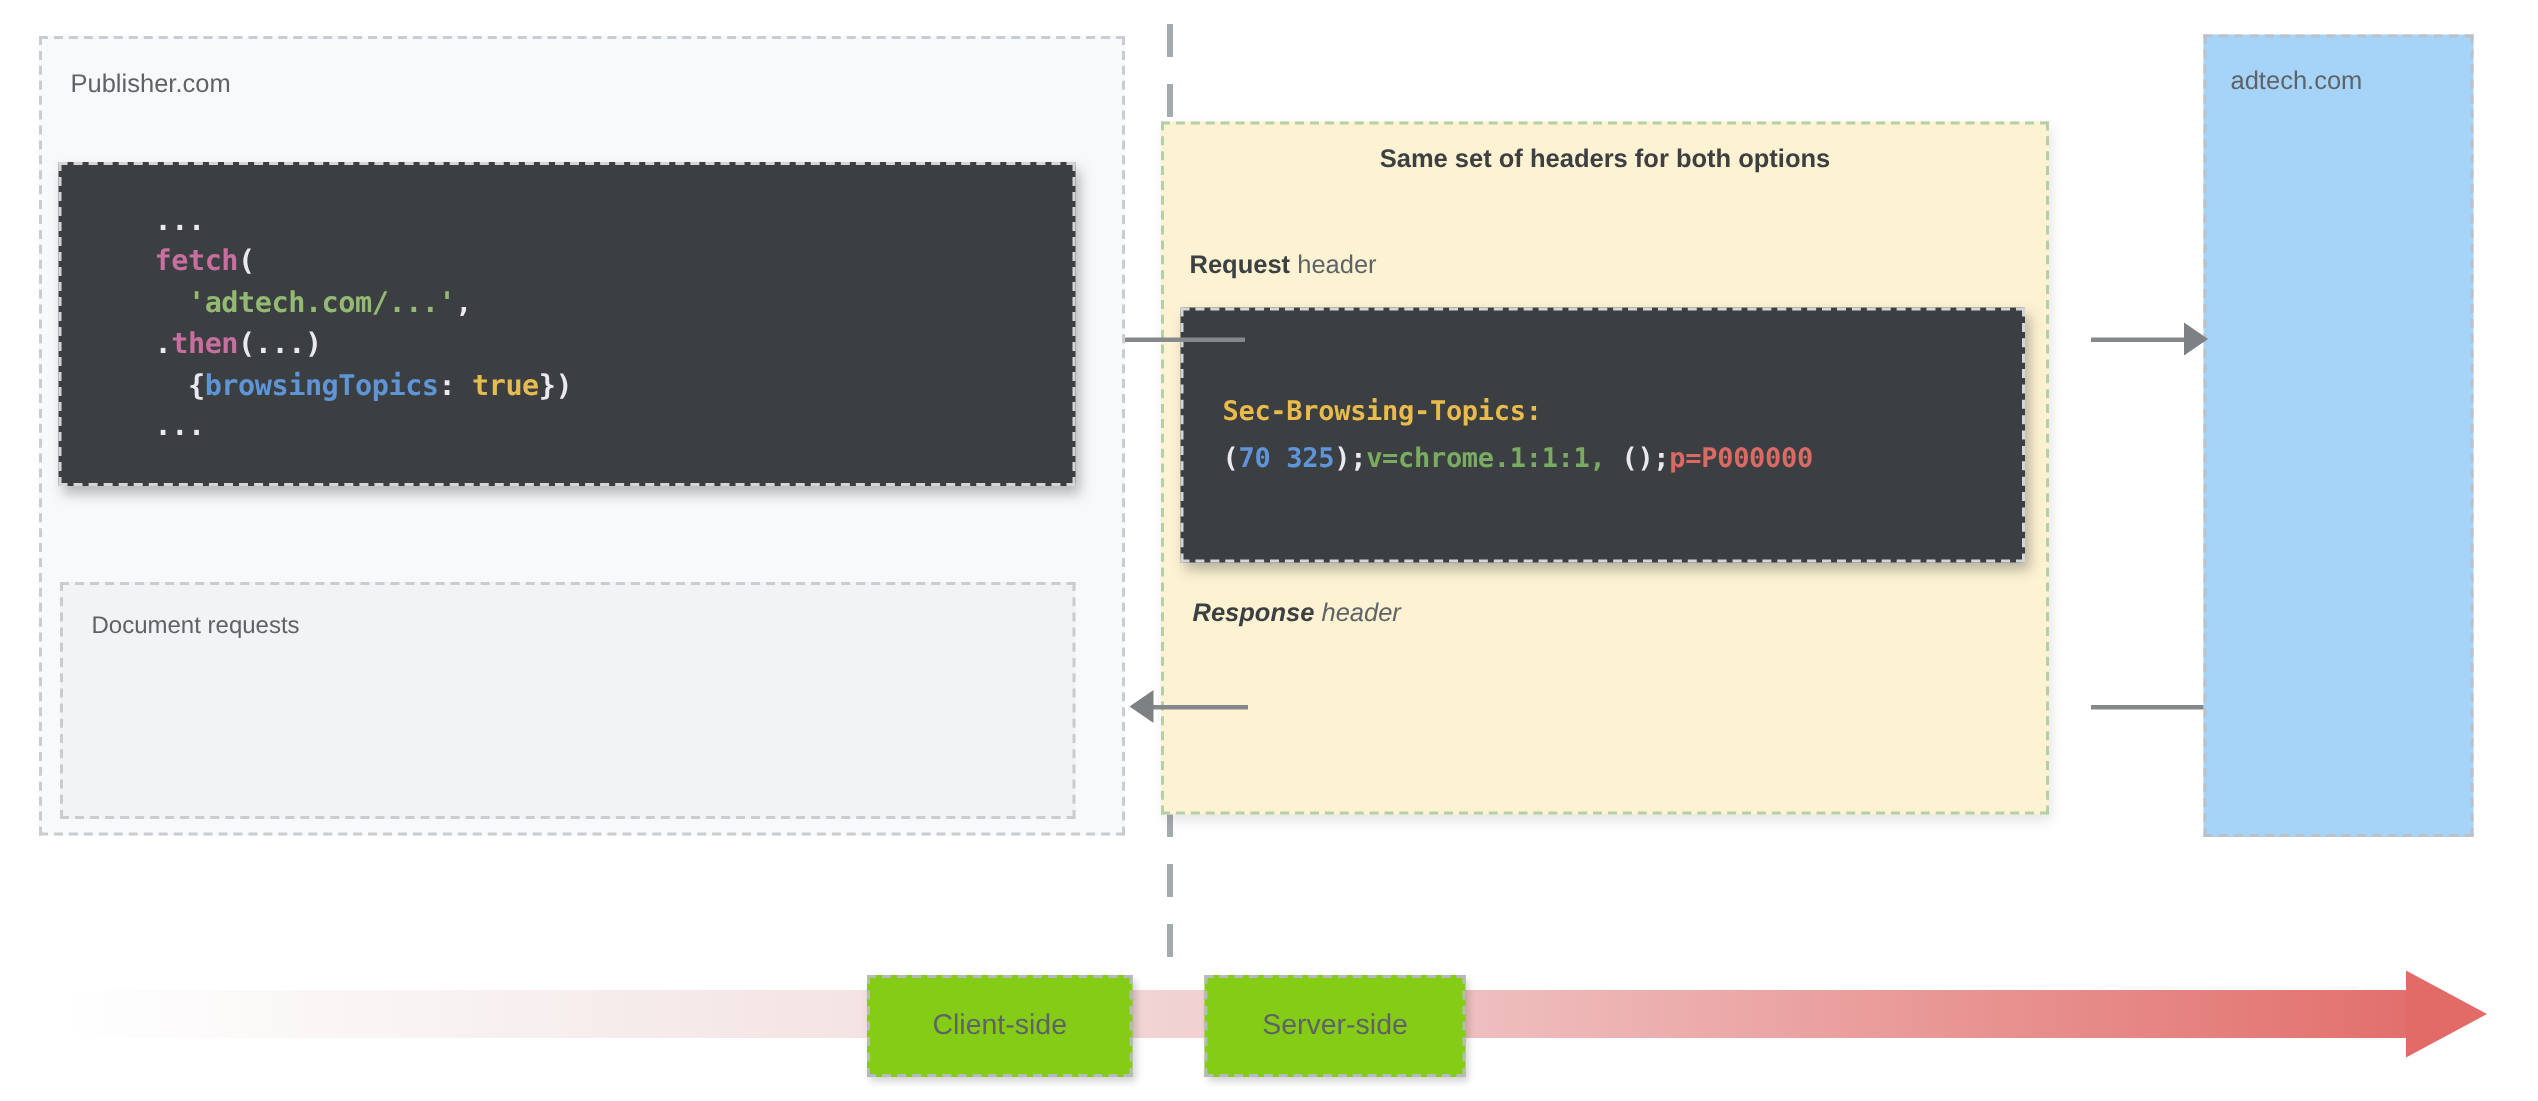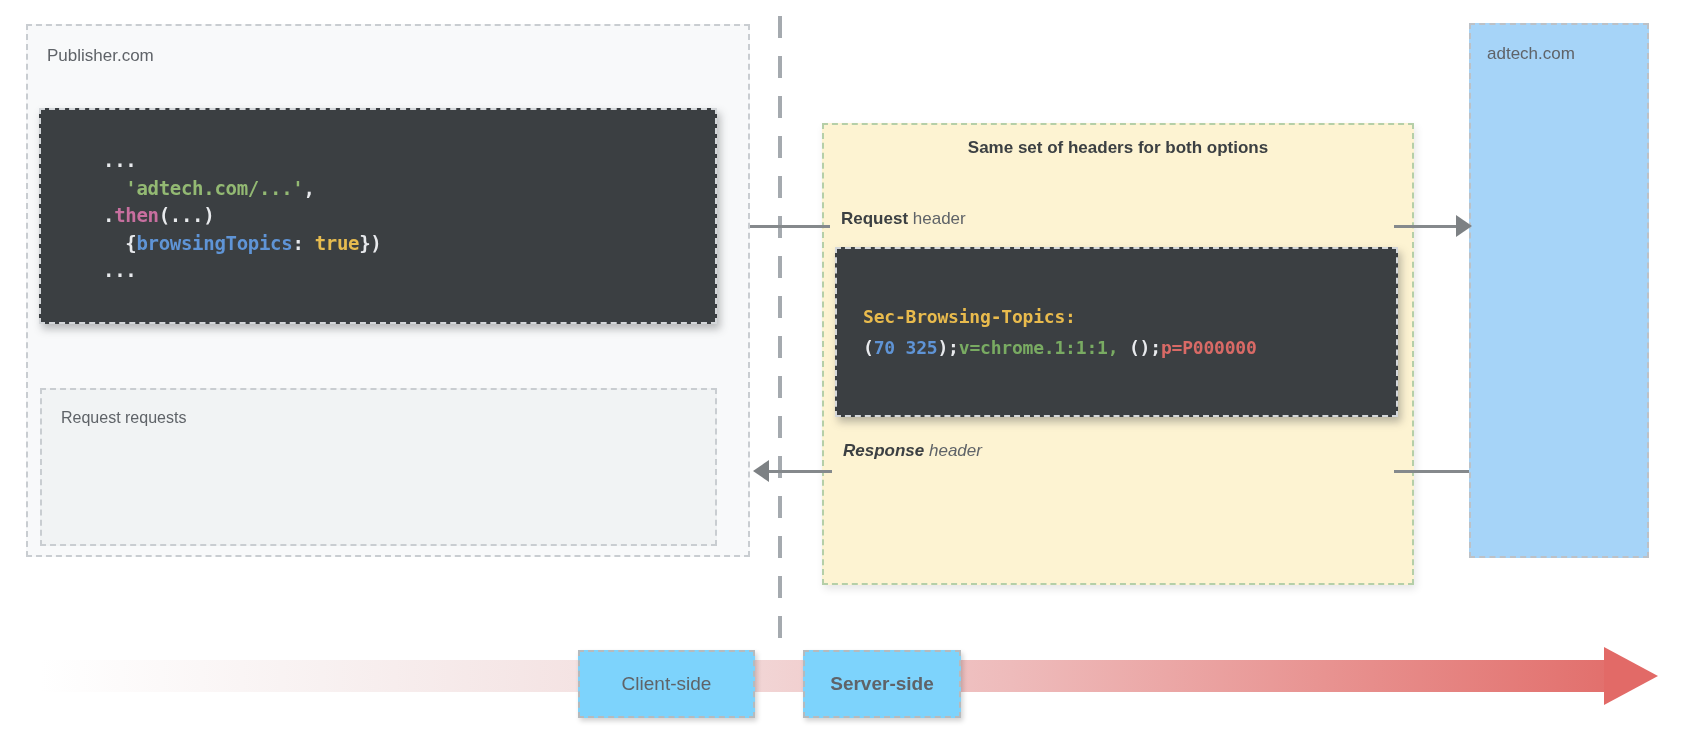--- a/index.html
+++ b/index.html
@@ -32,23 +32,23 @@
   .hex-wrap svg{filter:drop-shadow(2px 4px 3px rgba(60,64,67,.35));}
   .hex-code{position:absolute;left:41px;top:50%;transform:translateY(-50%);
             font-family:"DejaVu Sans Mono",monospace;font-size:20px;font-weight:700;
             white-space:pre;letter-spacing:-.3px;}
 
   
   .divider{left:778px;top:16px;width:4px;height:640px;
            background:repeating-linear-gradient(to bottom,#a5aaaf 0 22px,transparent 22px 40px);}
 
   
-  .headers-panel{left:822px;top:81px;width:592px;height:462px;background:#fdf3d2;
+  .headers-panel{left:774px;top:81px;width:592px;height:462px;background:#fdf3d2;
                  border:2px dashed #b5cfa8;box-sizing:border-box;
-                 box-shadow:2px 4px 8px rgba(0,0,0,.10);margin-top:42px;}
+                 box-shadow:2px 4px 8px rgba(0,0,0,.10);}
   .panel-title{left:0;top:13px;width:100%;text-align:center;font-size:17px;font-weight:bold;
                color:#3c4043;}
   .hdr-label{font-size:17px;color:#5f6368;}
   .hdr-label b{color:#3c4043;}
   .req-label{left:17px;top:84px;}
   .resp-label{left:19px;top:316px;font-style:italic;}
   .req-block{left:11px;top:122px;width:563px;height:170px;display:flex;flex-direction:column;
              justify-content:center;gap:10px;padding-left:26px;font-size:18px;font-weight:700;
              white-space:pre;color:#e8eaed;letter-spacing:-.2px;}
   .resp-block{left:13px;top:359px;width:561px;height:62px;display:flex;align-items:center;
@@ -63,47 +63,48 @@
              border-left:16px solid #7d8184;}
   .tri-left{width:0;height:0;border-top:11px solid transparent;border-bottom:11px solid transparent;
             border-right:16px solid #7d8184;}
 
   
   .band{left:40px;top:660px;width:1566px;height:32px;
         background:linear-gradient(to right,rgba(255,255,255,0) 0%,#f8f1f1 18%,#f3dede 40%,
                    #eebbbb 62%,#e89391 82%,#e2706d 100%);}
   .band-head{left:1604px;top:647px;width:0;height:0;border-top:29px solid transparent;
              border-bottom:29px solid transparent;border-left:54px solid #e26a67;}
-  .side-box{top:650px;height:68px;background:#7dd3fc;border:2px dashed #b6babd;
+  .side-box{top:650px;height:68px;background:#84cc16;border:2px dashed #b6babd;
             box-sizing:border-box;box-shadow:2px 3px 5px rgba(0,0,0,.18);
             display:flex;align-items:center;justify-content:center;
             font-size:19px;color:#5f6368;}
   .client-box{left:578px;width:177px;}
-  .server-box{left:803px;width:158px;font-weight:bold;}
+  .server-box{left:803px;width:174px;}
 </style>
 </head>
 <body>
 
 <div class="canvas">
 
   <div class="abs divider"></div>
 
   <div class="abs publisher-box">
     <div class="abs box-label pub-label">Publisher.com</div>
 
     <div class="abs code-block pub-code">
       <div><span style="color: rgb(232, 234, 237);">...</span></div>
+      <div><span style="color: rgb(199, 111, 159);">fetch</span><span style="color: rgb(232, 234, 237);">(</span></div>
       <div><span style="color: rgb(232, 234, 237);">  </span><span style="color: rgb(147, 185, 115);">'adtech.com/...'</span><span style="color: rgb(232, 234, 237);">,</span></div>
       <div><span style="color: rgb(232, 234, 237);">.</span><span style="color: rgb(199, 111, 159);">then</span><span style="color: rgb(232, 234, 237);">(...)</span></div>
       <div><span style="color: rgb(232, 234, 237);">  {</span><span style="color: rgb(95, 148, 214);">browsingTopics</span><span style="color: rgb(232, 234, 237);">: </span><span style="color: rgb(230, 187, 79);">true</span><span style="color: rgb(232, 234, 237);">})</span></div>
       <div><span style="color: rgb(232, 234, 237);">...</span></div>
     </div>
 
     <div class="abs doc-box">
-      <div class="abs box-label doc-label">Request requests</div>
+      <div class="abs box-label doc-label">Document requests</div>
     </div>
   </div>
 
   <div class="abs headers-panel">
     <div class="abs panel-title">Same set of headers for both options</div>
 
     <div class="abs hdr-label req-label"><b>Request</b><span> header</span></div>
 
     <div class="abs code-block req-block">
       <div><span style="color: rgb(233, 187, 77);">Sec-Browsing-Topics:</span></div>

